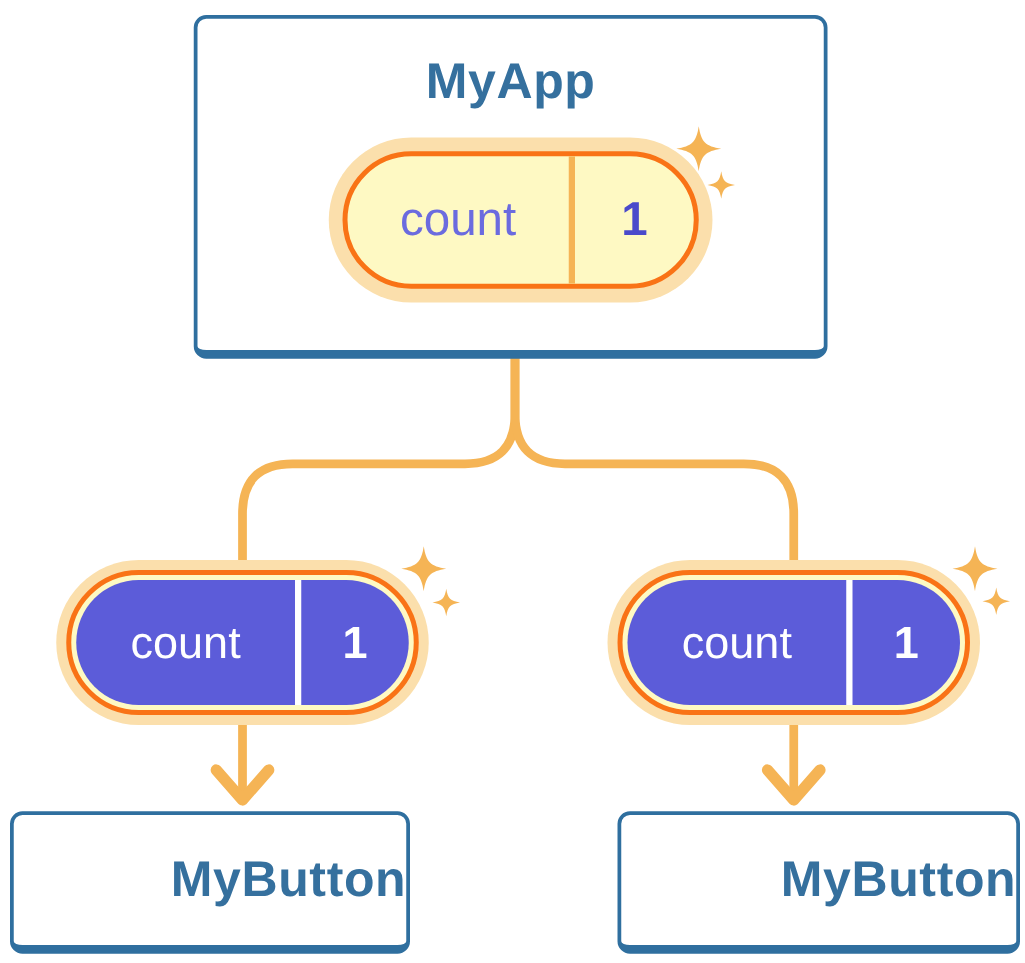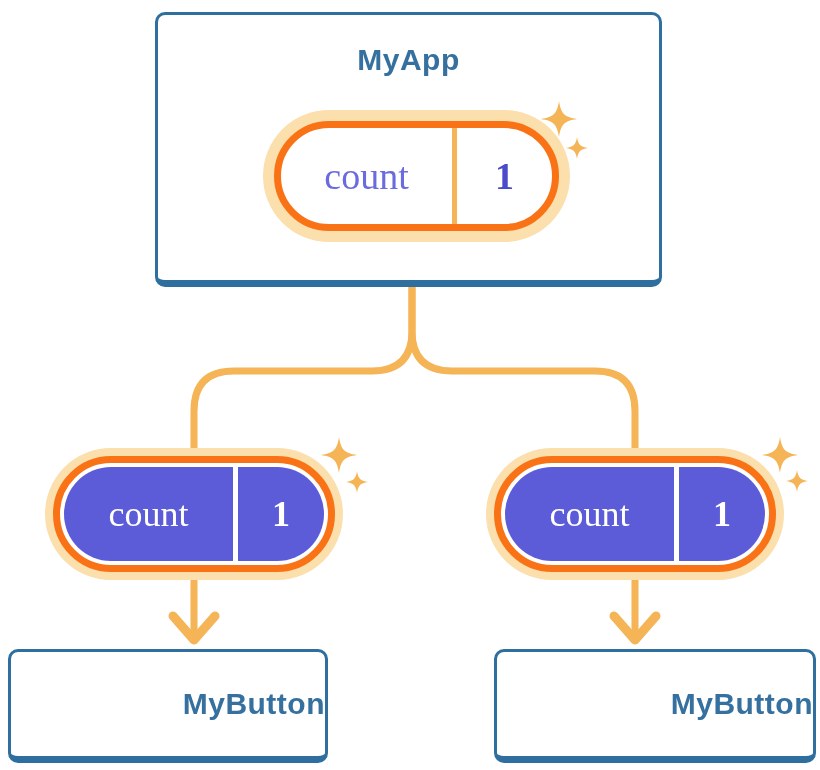--- a/index.html
+++ b/index.html
@@ -27,37 +27,36 @@
     border-radius: 10px;
     z-index: 2;
   }
   .card-parent { left: 155px; top: 12px; width: 507px; height: 275px; }
   .card-child  { top: 649px; height: 114px; display: flex; align-items: center; justify-content: flex-end; }
   .card-child-left  { left: 8px;   width: 320px; }
   .card-child-right { left: 494px; width: 322px; }
 
   .card-title {
     color: #35709E;
-    font-size: 30px;
+    font-size: 40px;
     font-weight: 700;
     letter-spacing: 0.5px;
     text-align: center;
   }
   .card-parent .card-title { padding-top: 28px; }
 
   
   .pill { position: absolute; z-index: 3; border-radius: 999px; background: #FBDFAC; }
   .pill-ring {
     height: 100%;
-    border: 7px solid #f97316;
+    border: 4px solid #f97316;
     border-radius: 999px;
-    background: #ffffff;
+    background: #fef9c3;
     display: flex;
     overflow: hidden;
-    font-family: Liberation Serif, serif;
   }
   .pill-parent { left: 105px; top: 95px; width: 307px; height: 132px; padding: 11px; }
   .pill-parent .pill-label {
     flex: 1; display: flex; align-items: center; justify-content: center;
     color: #6B6BDF; font-size: 38px; font-weight: 400;
   }
   .pill-parent .pill-divider { width: 5px; background: #F5B455; }
   .pill-parent .pill-value {
     width: 95px; display: flex; align-items: center; justify-content: center;
     color: #4A4ACB; font-size: 38px; font-weight: 700;

